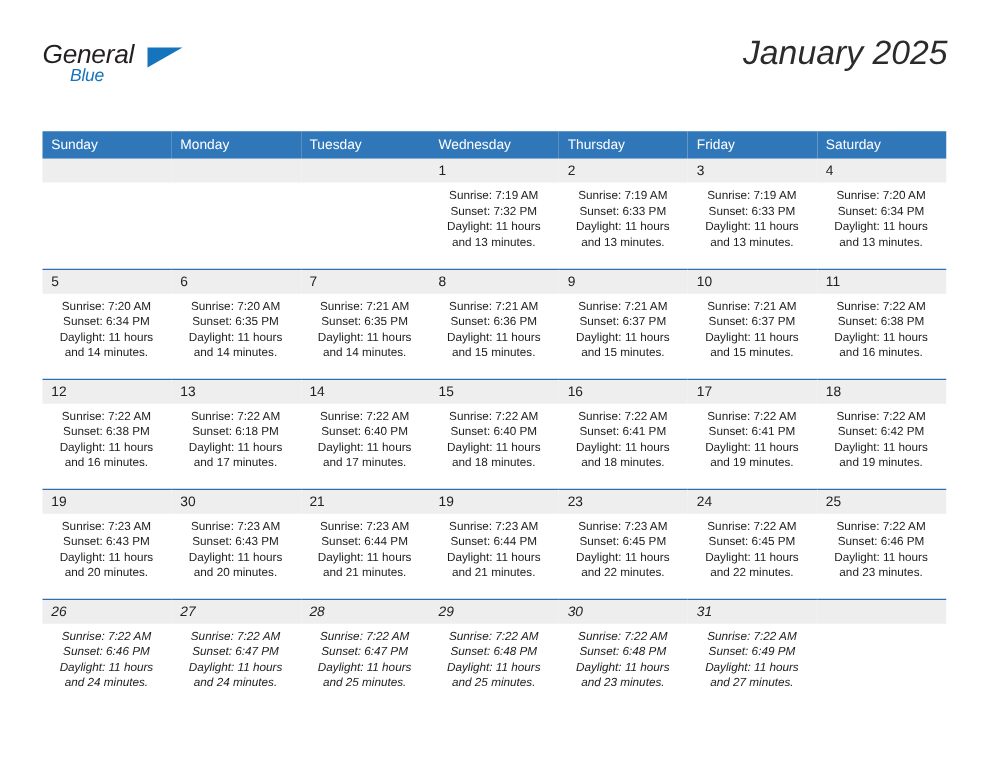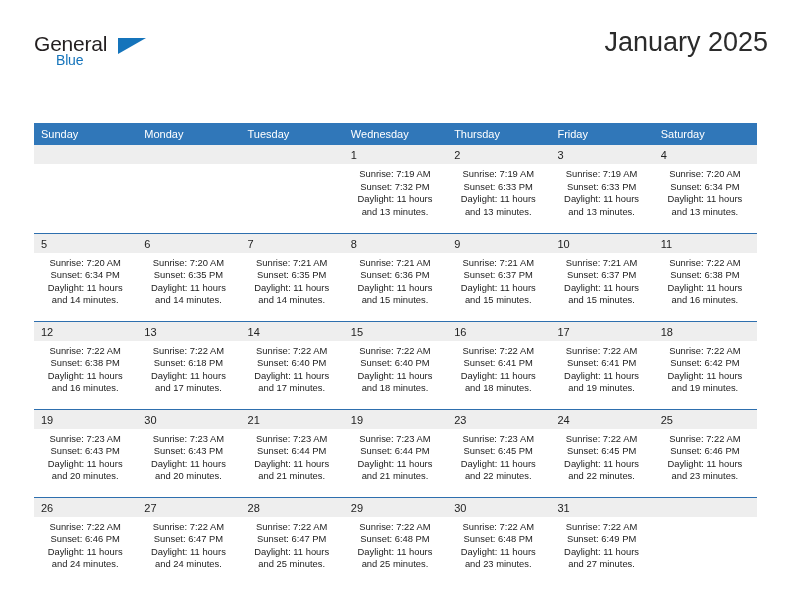--- a/index.html
+++ b/index.html
@@ -19,22 +19,23 @@
     width: 792px;
     height: 612px;
     box-sizing: border-box;
   }
 
   
   .header {
     position: absolute;
     left: 34px;
     top: 26px;
-    right: 24px;
+    right: 34px;
     height: 72px;
+    font-style: italic;
   }
   .logo {
     position: absolute;
     left: 0;
     top: 6px;
     width: 130px;
     height: 52px;
   }
   .logo-general {
     position: absolute;
@@ -81,21 +82,21 @@
     color: #3a3a3a;
     line-height: 20px;
     margin-top: 8px;
     white-space: nowrap;
   }
 
   
   .calendar {
     position: absolute;
     left: 34px;
-    top: 123px;
+    top: 105px;
     width: 723px;
     border-collapse: collapse;
     table-layout: fixed;
   }
   .calendar col { width: 103.28px; }
 
   .dow-row th {
     background: #3077b9;
     color: #ffffff;
     font-size: 11px;
@@ -113,20 +114,21 @@
     border: none;
     border-top: 1.5px solid #2e6fae;
     height: 88px;
     box-sizing: border-box;
   }
   .week-row.first td {
     border-top: none;
   }
   .week-row:last-child td {
     border-bottom: none;
+    font-style: italic;
   }
 
   .cell-inner {
     position: relative;
     height: 100%;
     box-sizing: border-box;
   }
   .daynum {
     background: #eeeeee;
     font-size: 11px;

